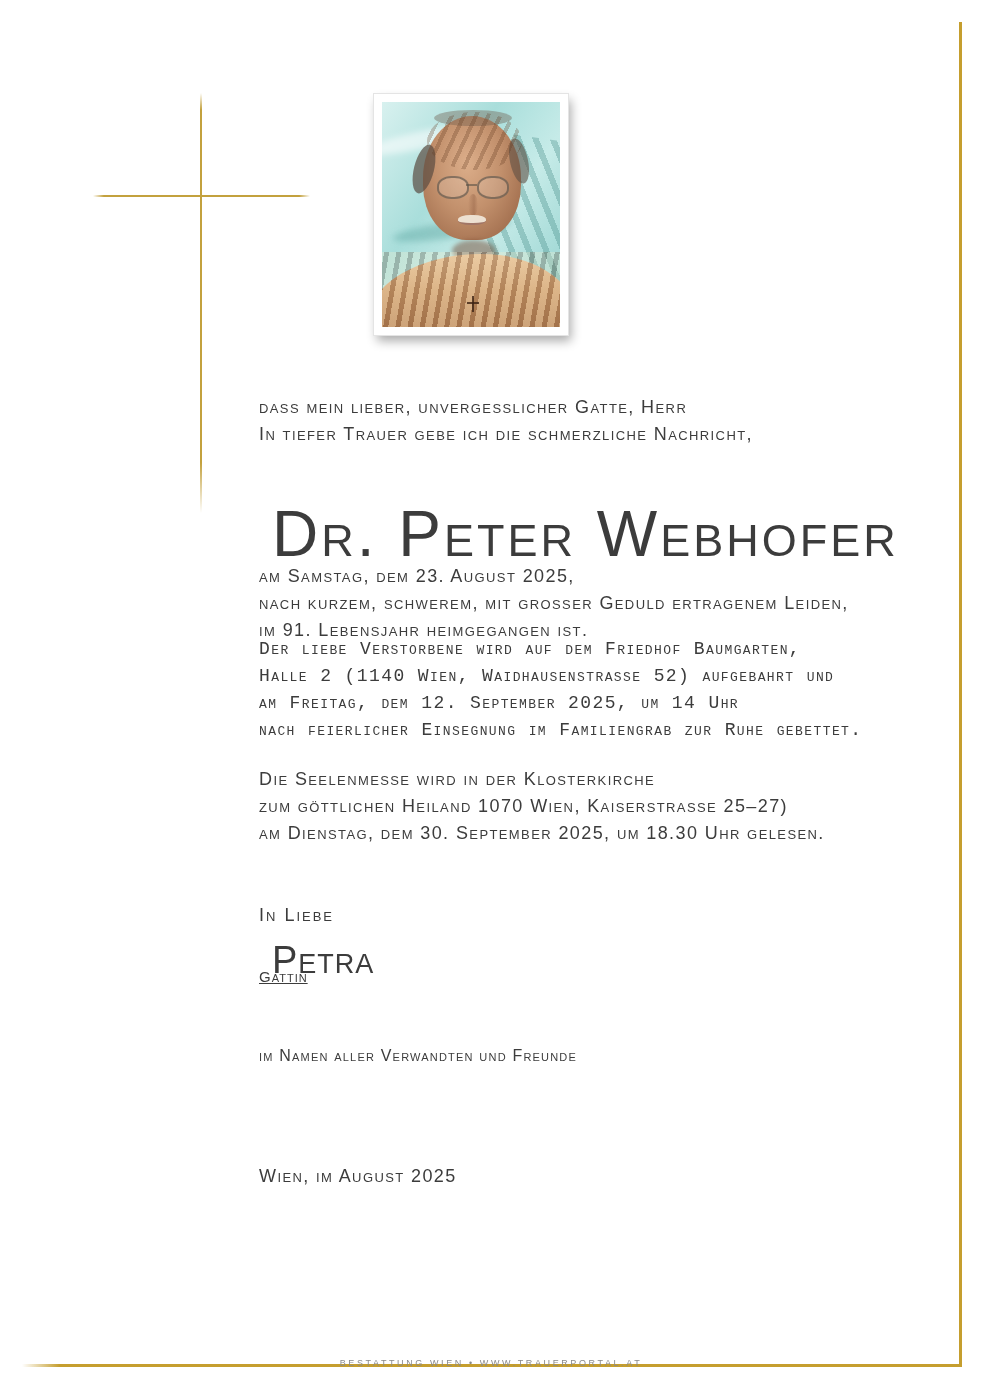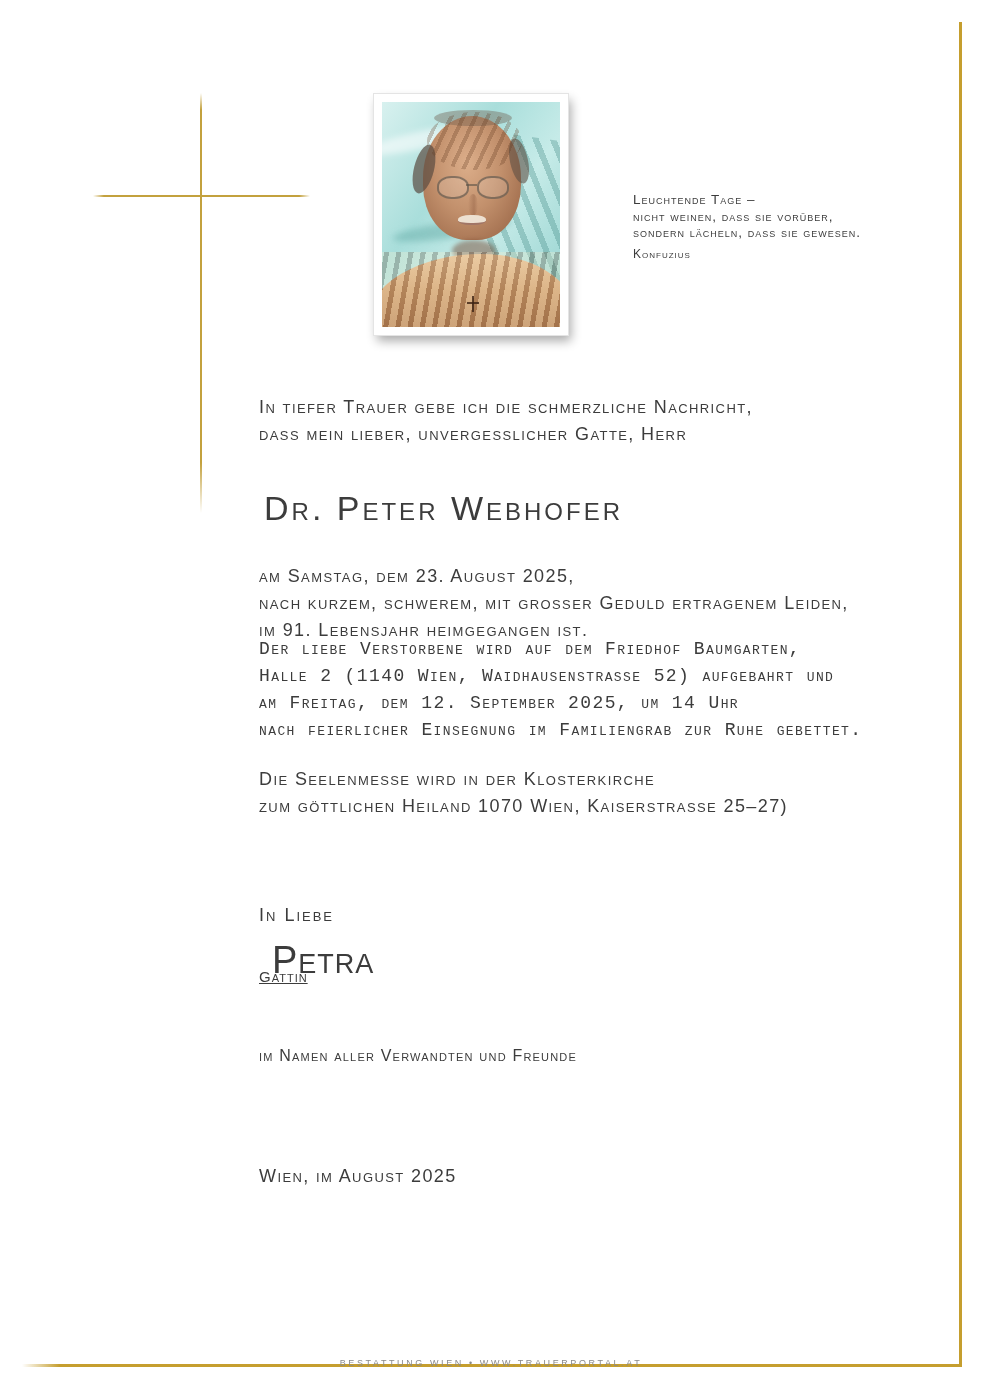--- a/index.html
+++ b/index.html
@@ -59,21 +59,21 @@
   .necklace-h{position:absolute;left:85px;top:200px;width:12px;height:2px;background:rgba(60,35,20,0.8);}
   .dapple-chest{position:absolute;left:-10px;top:150px;width:200px;height:80px;
     background:repeating-linear-gradient(100deg,rgba(96,56,30,0.26) 0 5px,rgba(255,240,205,0.28) 5px 12px);}
   .dapple-head{position:absolute;left:45px;top:10px;width:95px;height:58px;border-radius:50%;
     background:repeating-linear-gradient(115deg,rgba(96,56,30,0.28) 0 4px,rgba(255,240,205,0) 4px 11px);}
   
   .sc{font-variant:small-caps;}
   .quote{position:absolute;left:633px;top:192px;font-size:13.5px;line-height:16.7px;letter-spacing:1px;}
   .quote-attr{margin-top:4px;font-size:12px;letter-spacing:1px;}
   .intro{position:absolute;left:259px;top:394px;font-size:18px;line-height:27px;letter-spacing:1.4px;}
-  .name{position:absolute;left:256px;top:481px;margin:8px;font-size:34px;font-weight:400;letter-spacing:3px;white-space:nowrap;}
+  .name{position:absolute;left:256px;top:481px;margin:16px;font-size:64px;font-weight:400;letter-spacing:3px;white-space:nowrap;}
   .para{position:absolute;left:259px;font-size:18px;line-height:27px;letter-spacing:1.4px;white-space:nowrap;}
   .p1{top:563px;} .p2{top:636px;font-family:Liberation Mono, monospace;} .p3{top:766px;}
   .in-liebe{position:absolute;left:259px;top:905px;font-size:18px;letter-spacing:2px;}
   .mourner-name{position:absolute;left:272px;top:939px;font-size:38px;letter-spacing:1px;}
   .mourner-rel{position:absolute;left:259px;top:968px;font-size:15px;letter-spacing:1px;text-decoration:underline;}
   .behalf{position:absolute;left:259px;top:1007px;font-size:16px;letter-spacing:1.2px;margin-top:40px;}
   .place-date{position:absolute;left:259px;top:1166px;font-size:18px;letter-spacing:1.4px;}
   .footer-text{position:absolute;left:0;top:1346px;width:100%;text-align:center;
     font-size:9px;letter-spacing:2.6px;color:var(--muted);text-transform:uppercase;margin-top:12px;}
 </style>
@@ -108,50 +108,45 @@
       <div class="nose"></div>
       <div class="smile"></div>
       <div class="neckshadow"></div>
       <div class="shoulders"></div>
       <div class="dapple-chest"></div>
       <div class="necklace-v"></div>
       <div class="necklace-h"></div>
     </div>
   </div>
 
-  <div class="quote sc">
-    <div>Leuchtende Tage –</div>
-    <div>nicht weinen, dass sie vorüber,</div>
-    <div>sondern lächeln, dass sie gewesen.</div>
-    <div class="quote-attr">Konfuzius</div>
-  </div>
 
   <div class="intro sc">
+    <div>dass mein lieber, unvergesslicher Gatte, Herr</div>
     <div>In tiefer Trauer gebe ich die schmerzliche Nachricht,</div>
-    <div>dass mein lieber, unvergesslicher Gatte, Herr</div>
   </div>
 
   <h1 class="name sc">Dr. Peter Webhofer</h1>
 
   <div class="para p1 sc">
     <div>am Samstag, dem 23. August 2025,</div>
     <div>nach kurzem, schwerem, mit grosser Geduld ertragenem Leiden,</div>
     <div>im 91. Lebensjahr heimgegangen ist.</div>
   </div>
 
   <div class="para p2 sc">
     <div>Der liebe Verstorbene wird auf dem Friedhof Baumgarten,</div>
     <div>Halle 2 (1140 Wien, Waidhausenstrasse 52) aufgebahrt und</div>
     <div>am Freitag, dem 12. September 2025, um 14 Uhr</div>
     <div>nach feierlicher Einsegnung im Familiengrab zur Ruhe gebettet.</div>
   </div>
 
   <div class="para p3 sc">
     <div>Die Seelenmesse wird in der Klosterkirche</div>
     <div>zum göttlichen Heiland 1070 Wien, Kaiserstrasse 25–27)</div>
+    <div>am Dienstag, dem 30. September 2025, um 18.30 Uhr gelesen.</div>
   </div>
 
   <div class="in-liebe sc">In Liebe</div>
   <div class="mourner-name sc">Petra</div>
   <div class="mourner-rel sc">Gattin</div>
   <div class="behalf sc">im Namen aller Verwandten und Freunde</div>
 
   <div class="place-date sc">Wien, im August 2025</div>
 
   <div class="footer-text">Bestattung Wien  •  www.trauerportal.at</div>

